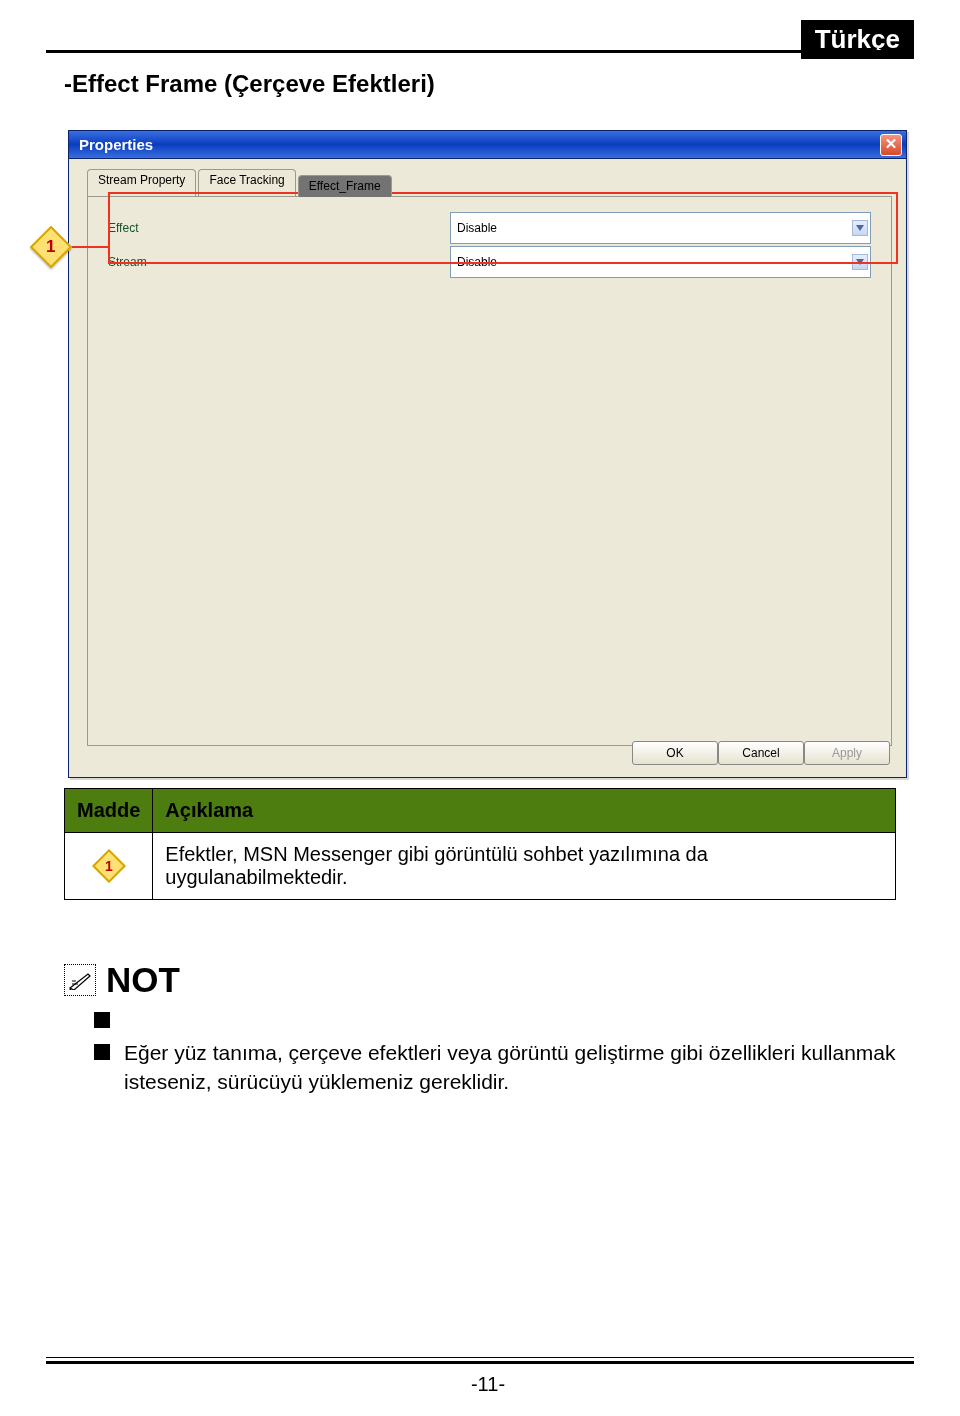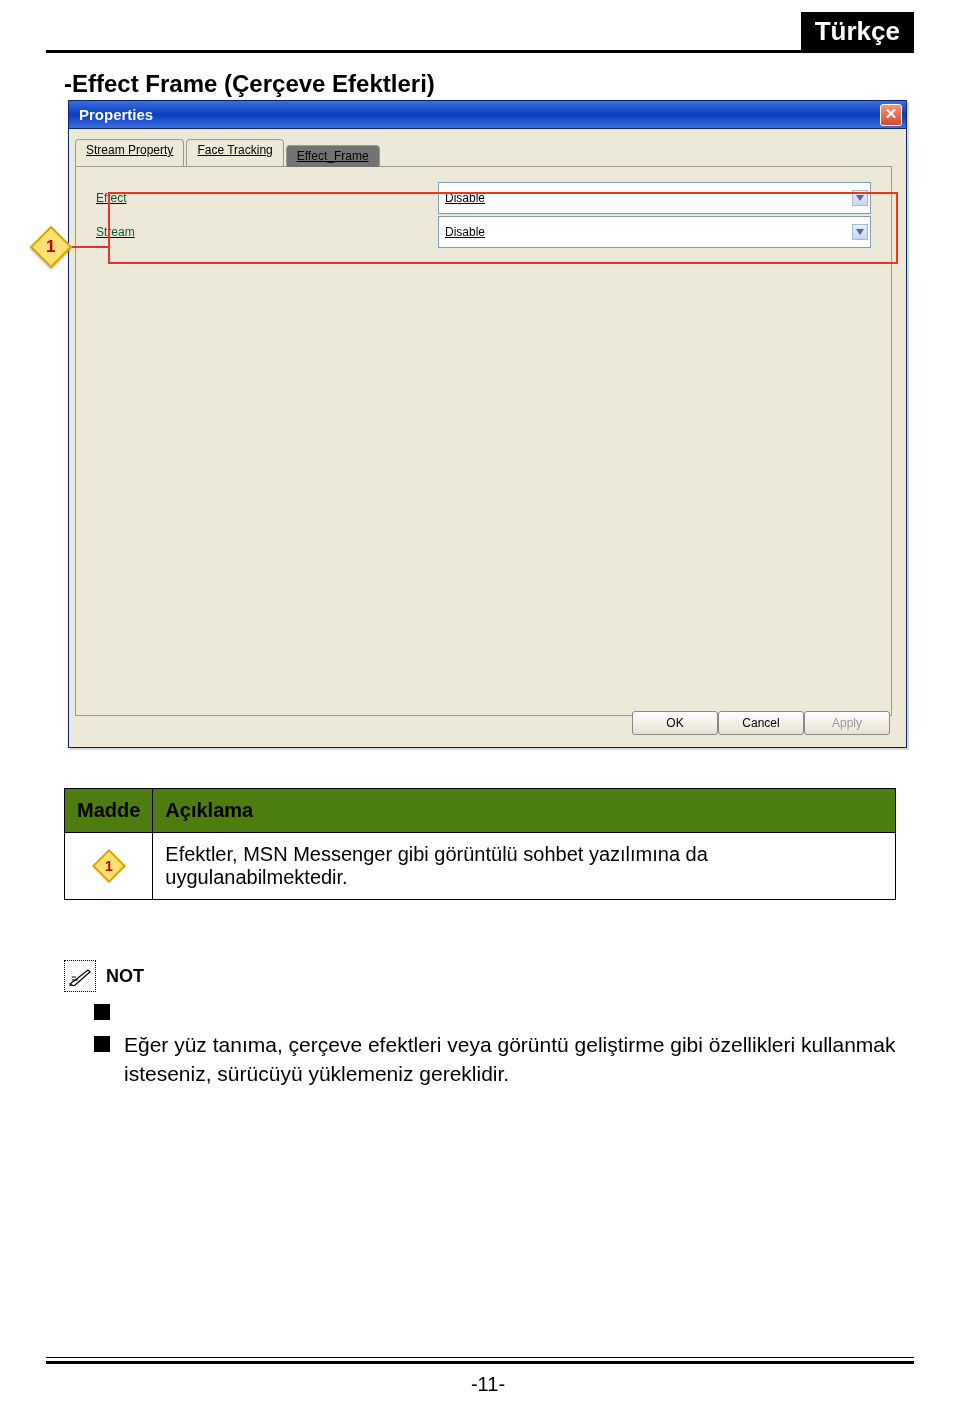--- a/index.html
+++ b/index.html
@@ -7,21 +7,21 @@
     margin: 0;
     padding: 0;
     background: #fff;
     font-family: Arial, Helvetica, sans-serif;
     width: 960px;
     height: 1416px;
     position: relative;
   }
   .lang-badge {
     position: absolute;
-    top: 12px;
+    top: 20px;
     right: 46px;
     background: #000;
     color: #fff;
     font-weight: bold;
     font-size: 26px;
     padding: 4px 14px;
   }
   .hr-top {
     position: absolute;
     top: 50px;
@@ -32,21 +32,21 @@
   }
   .section-title {
     position: absolute;
     top: 70px;
     left: 64px;
     font-weight: bold;
     font-size: 24px;
   }
   .dialog {
     position: absolute;
-    top: 100px;
+    top: 130px;
     left: 68px;
     width: 839px;
     height: 648px;
     border: 1px solid #0a246a;
     background: #ece9d8;
     box-shadow: 2px 2px 0 rgba(0,0,0,0.15);
   }
   .titlebar {
     height: 28px;
     background: linear-gradient(to bottom, #3a6ee0 0%, #0a3dbf 50%, #3a6ee0 100%);
@@ -73,22 +73,21 @@
     text-align: center;
     line-height: 18px;
     font-size: 15px;
   }
   .dialog-body {
     position: absolute;
     top: 28px;
     left: 0;
     right: 0;
     bottom: 0;
-    padding: 10px 14px 10px 6px;
-    text-decoration: underline;
+    padding: 10px 14px 10px 18px;
   }
   .tabstrip {
     display: flex;
     gap: 2px;
     margin-bottom: -1px;
     font-family: Tahoma, Arial, sans-serif;
     font-size: 12px;
   }
   .tab {
     padding: 3px 10px 3px 10px;
@@ -255,21 +254,21 @@
   }
   .not-icon {
     width: 32px;
     height: 32px;
     border: 1.5px dotted #000;
     display: flex;
     align-items: center;
     justify-content: center;
   }
   .not-icon svg { display: block; }
-  .not-title { font-weight: bold; font-size: 18px; }
+  .not-title { font-weight: bold; font-size: 35px; }
   .not-list { margin-left: 30px; font-size: 21px; line-height: 1.4; }
   .not-list .item { display: flex; gap: 14px; margin-bottom: 10px; }
   .not-list .bullet { width: 16px; height: 16px; background: #000; margin-top: 6px; flex-shrink: 0; }
 
   .footer-rule1 { position: absolute; bottom: 58px; left: 46px; right: 46px; height: 1px; background: #000; }
   .footer-rule2 { position: absolute; bottom: 52px; left: 46px; right: 46px; height: 3px; background: #000; }
   .page-num { position: absolute; bottom: 20px; left: 16px; right: 0; text-align: center; font-size: 20px; }
 </style>
 </head>
 <body>

